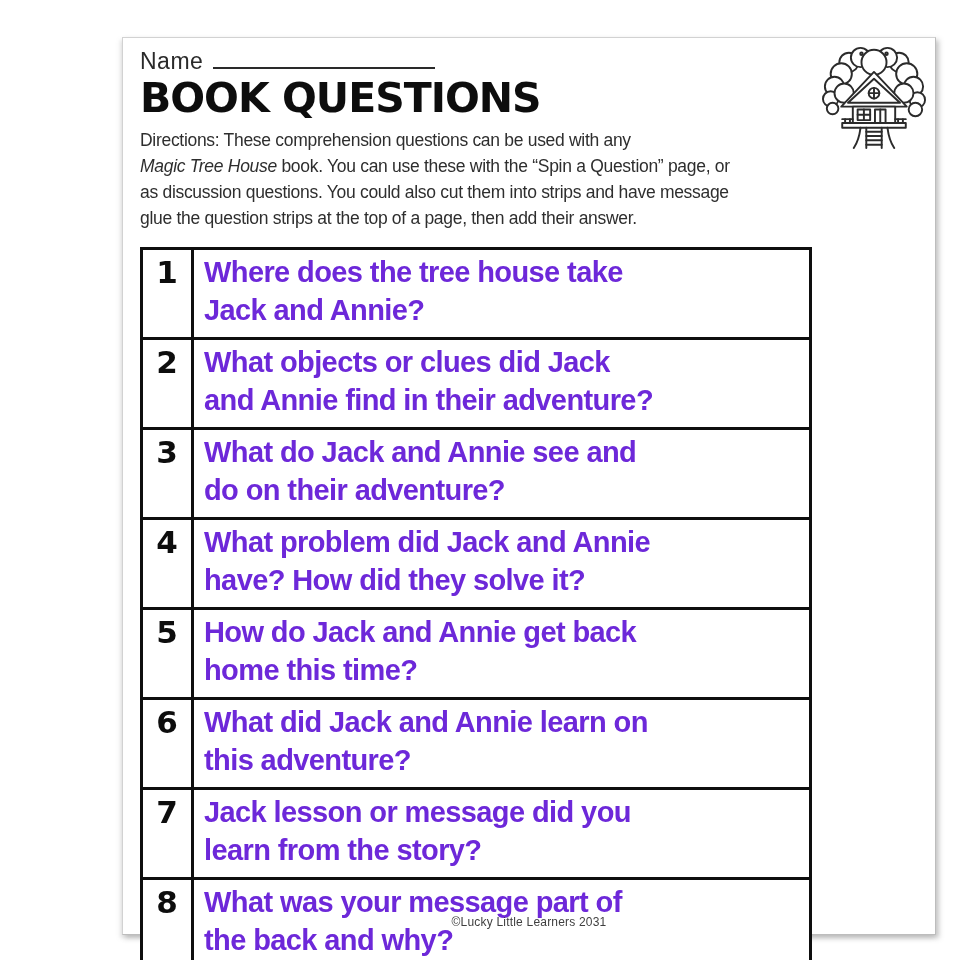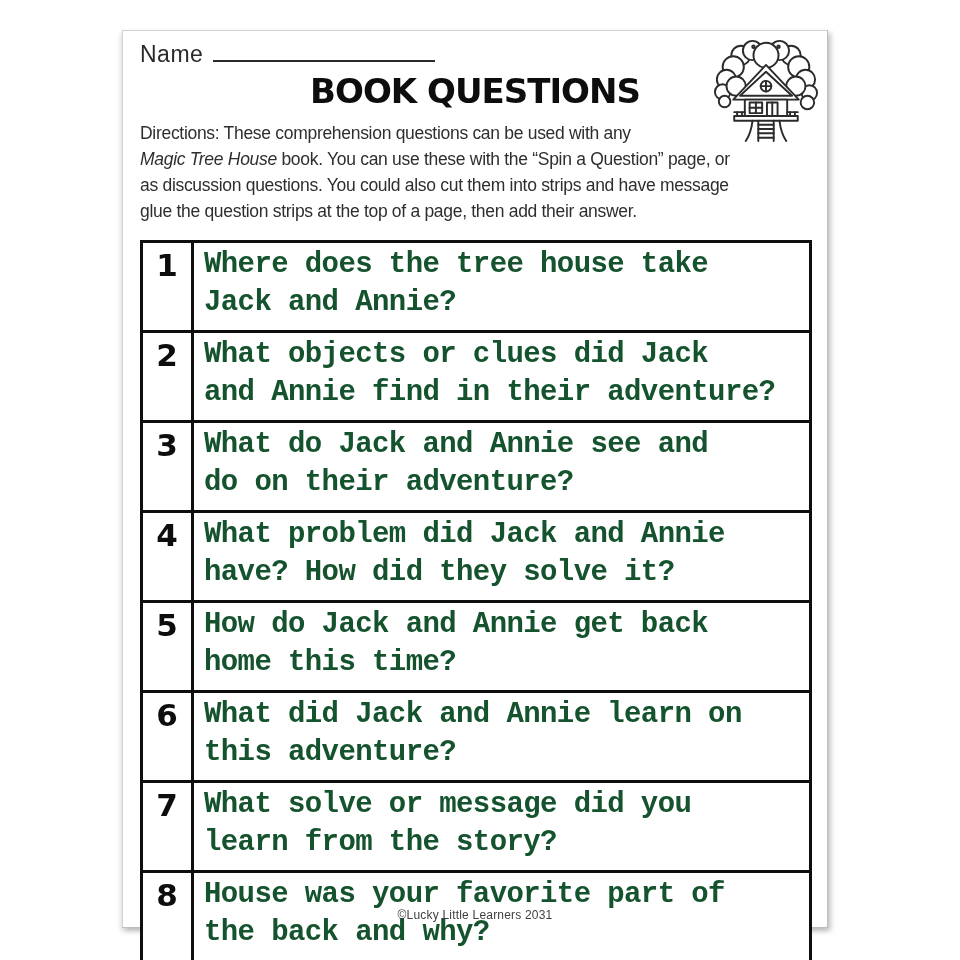--- a/index.html
+++ b/index.html
@@ -13,22 +13,22 @@
   }
   .canvas {
     position: relative;
     width: 960px;
     height: 960px;
     background: #ffffff;
   }
   .page {
     position: absolute;
     left: 122px;
-    top: 30px;
-    width: 706px;
+    top: 37px;
+    width: 814px;
     height: 898px;
     background: #ffffff;
     box-sizing: border-box;
     border: 1px solid #d2d2d2;
     border-right-color: #bdbdbd;
     border-bottom-color: #bdbdbd;
     box-shadow: 3px 3px 5px rgba(130,130,130,0.45), -2px 3px 4px rgba(160,160,160,0.25);
     padding: 8px 17px 0 17px;
   }
   .name-row {
@@ -41,24 +41,23 @@
   .name-line {
     display: inline-block;
     width: 222px;
     height: 21px;
     margin-left: 10px;
     border-bottom: 2px solid #2a2a2a;
   }
   .title {
     margin: 0;
     padding: 0;
-    text-align: center;
     font-family: "DejaVu Sans", sans-serif;
     font-weight: bold;
-    font-size: 34px;
+    font-size: 41px;
     line-height: 44px;
     letter-spacing: -1px;
     color: #0d0d0d;
   }
   .treehouse {
     position: absolute;
     top: 7px;
     right: 2px;
     width: 118px;
     height: 104px;
@@ -92,25 +91,25 @@
     width: 46px;
     text-align: center;
     font-family: "DejaVu Sans", sans-serif;
     font-weight: bold;
     font-size: 31px;
     padding-top: 4px;
     color: #0d0d0d;
   }
   td.q {
     padding: 3px 0 0 10px;
-    font-family: Liberation Mono, monospace;
+    font-family: Liberation Sans, sans-serif;
     font-weight: bold;
     font-size: 29px;
     letter-spacing: -0.6px;
-    color: #14532d;
+    color: #6d28d9;
   }
   .q-line {
     display: block;
     line-height: 38px;
     white-space: nowrap;
   }
   .footer {
     position: absolute;
     bottom: 5px;
     left: 0;
@@ -230,28 +229,28 @@
         <tr>
           <td class="num">6</td>
           <td class="q">
             <span class="q-line">What did Jack and Annie learn on</span>
             <span class="q-line">this adventure?</span>
           </td>
         </tr>
         <tr>
           <td class="num">7</td>
           <td class="q">
-            <span class="q-line">What solve or message did you</span>
+            <span class="q-line">Jack lesson or message did you</span>
             <span class="q-line">learn from the story?</span>
           </td>
         </tr>
         <tr>
           <td class="num">8</td>
           <td class="q">
-            <span class="q-line">House was your favorite part of</span>
+            <span class="q-line">What was your message part of</span>
             <span class="q-line">the back and why?</span>
           </td>
         </tr>
       </tbody>
     </table>
 
     <div class="footer">©Lucky Little Learners 2031</div>
 
   </div>
 </div>

